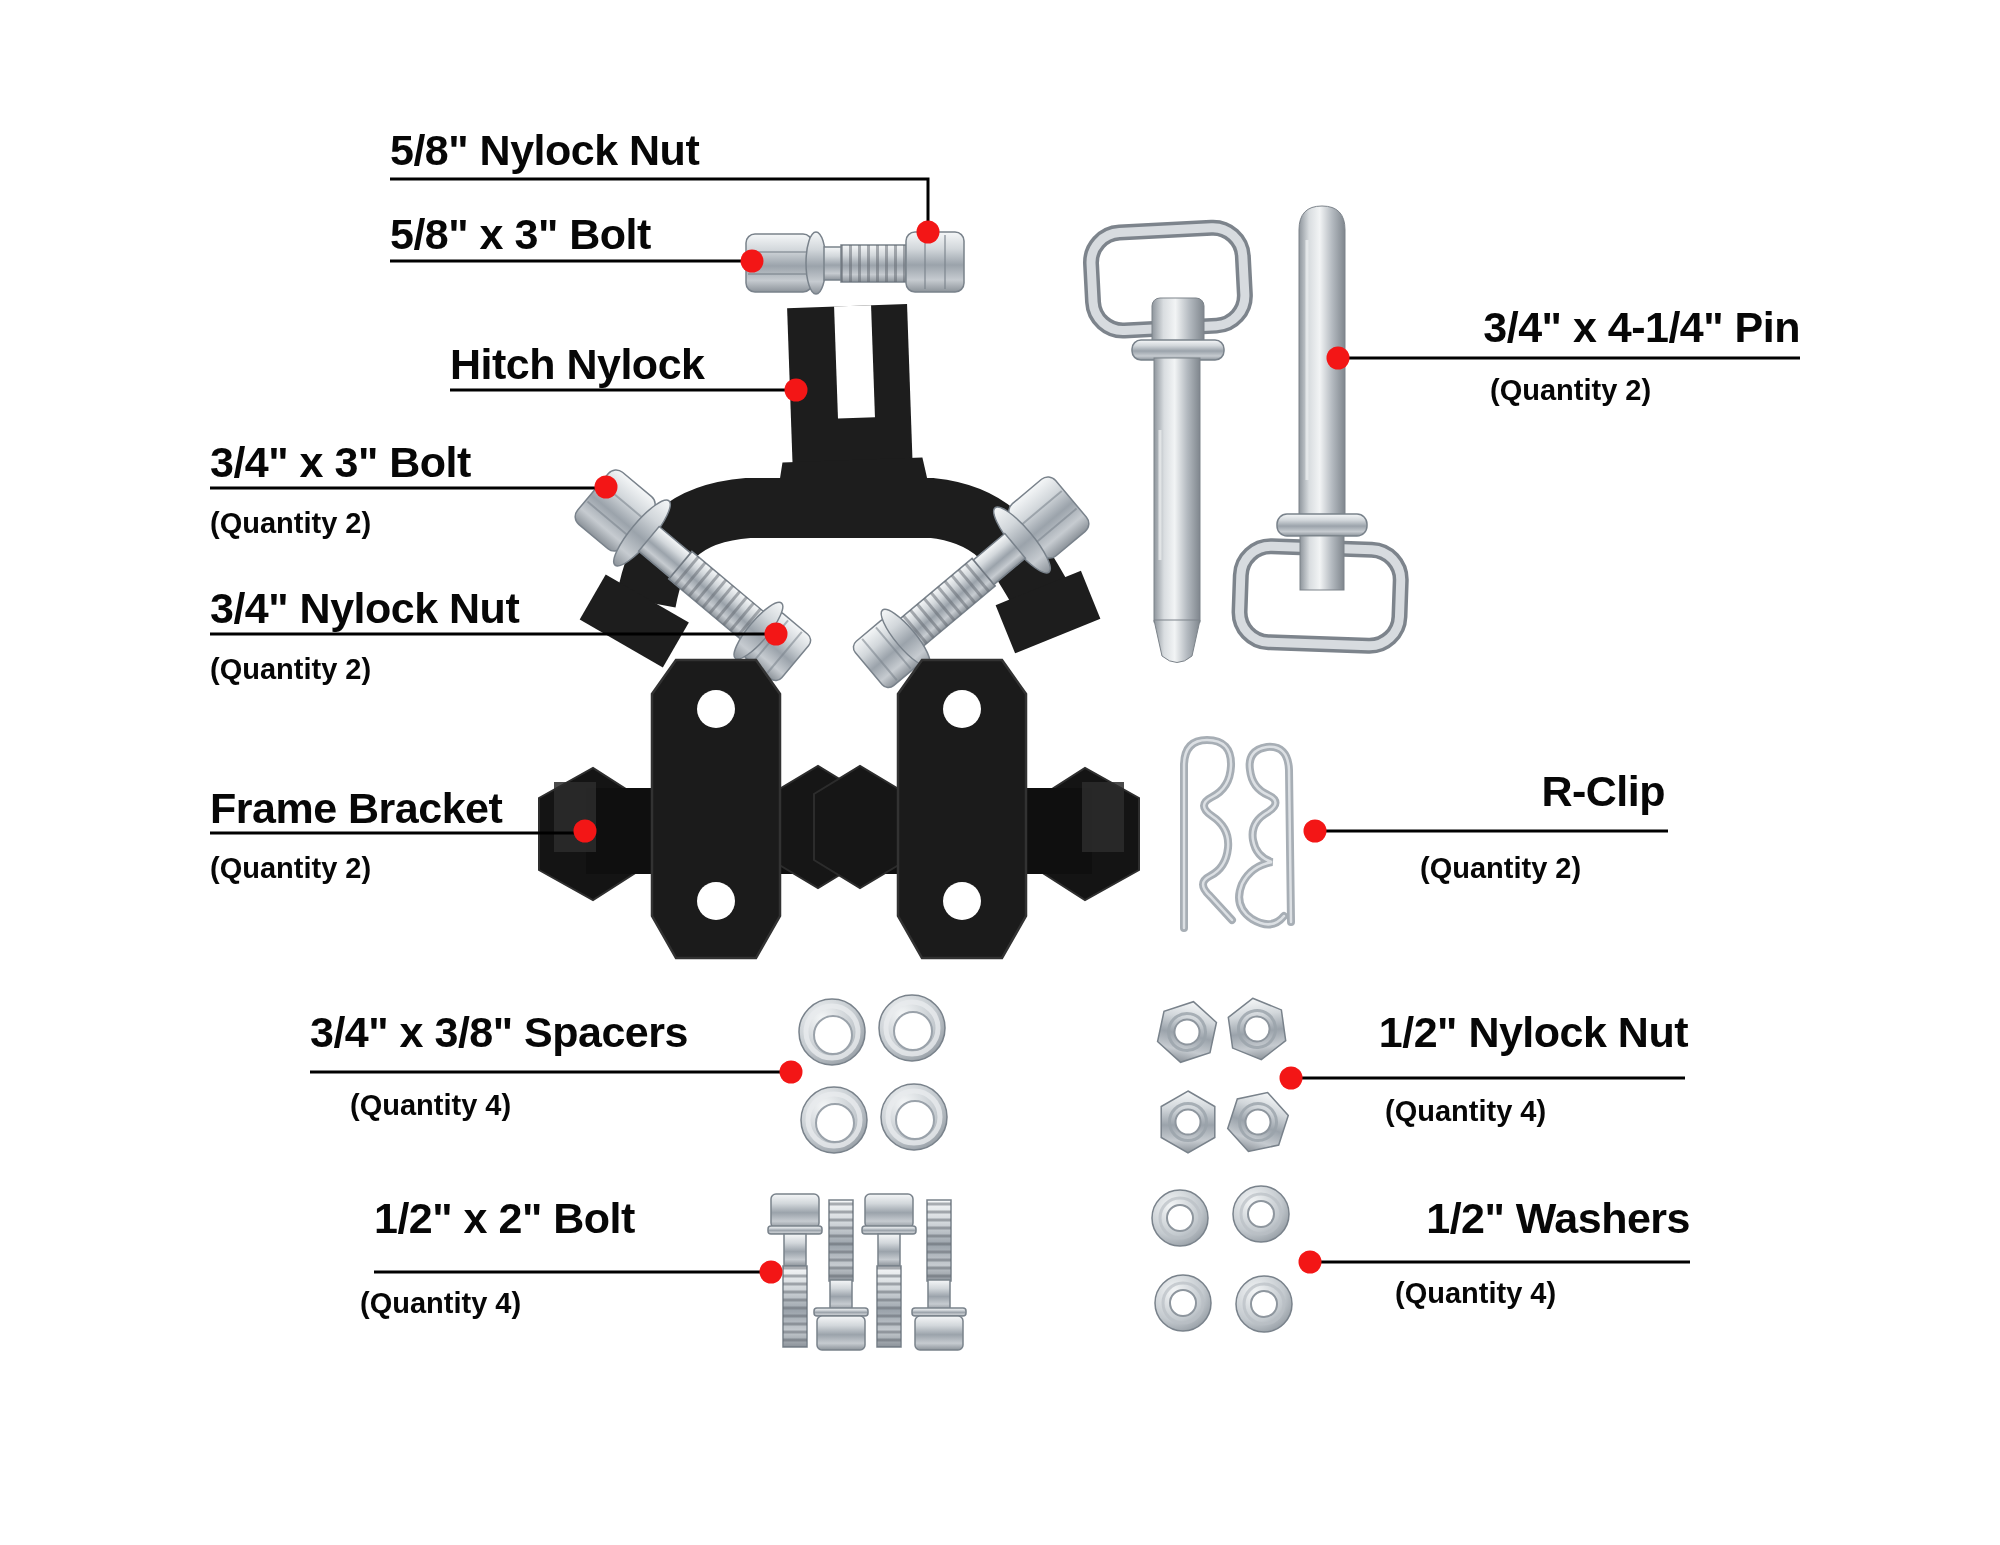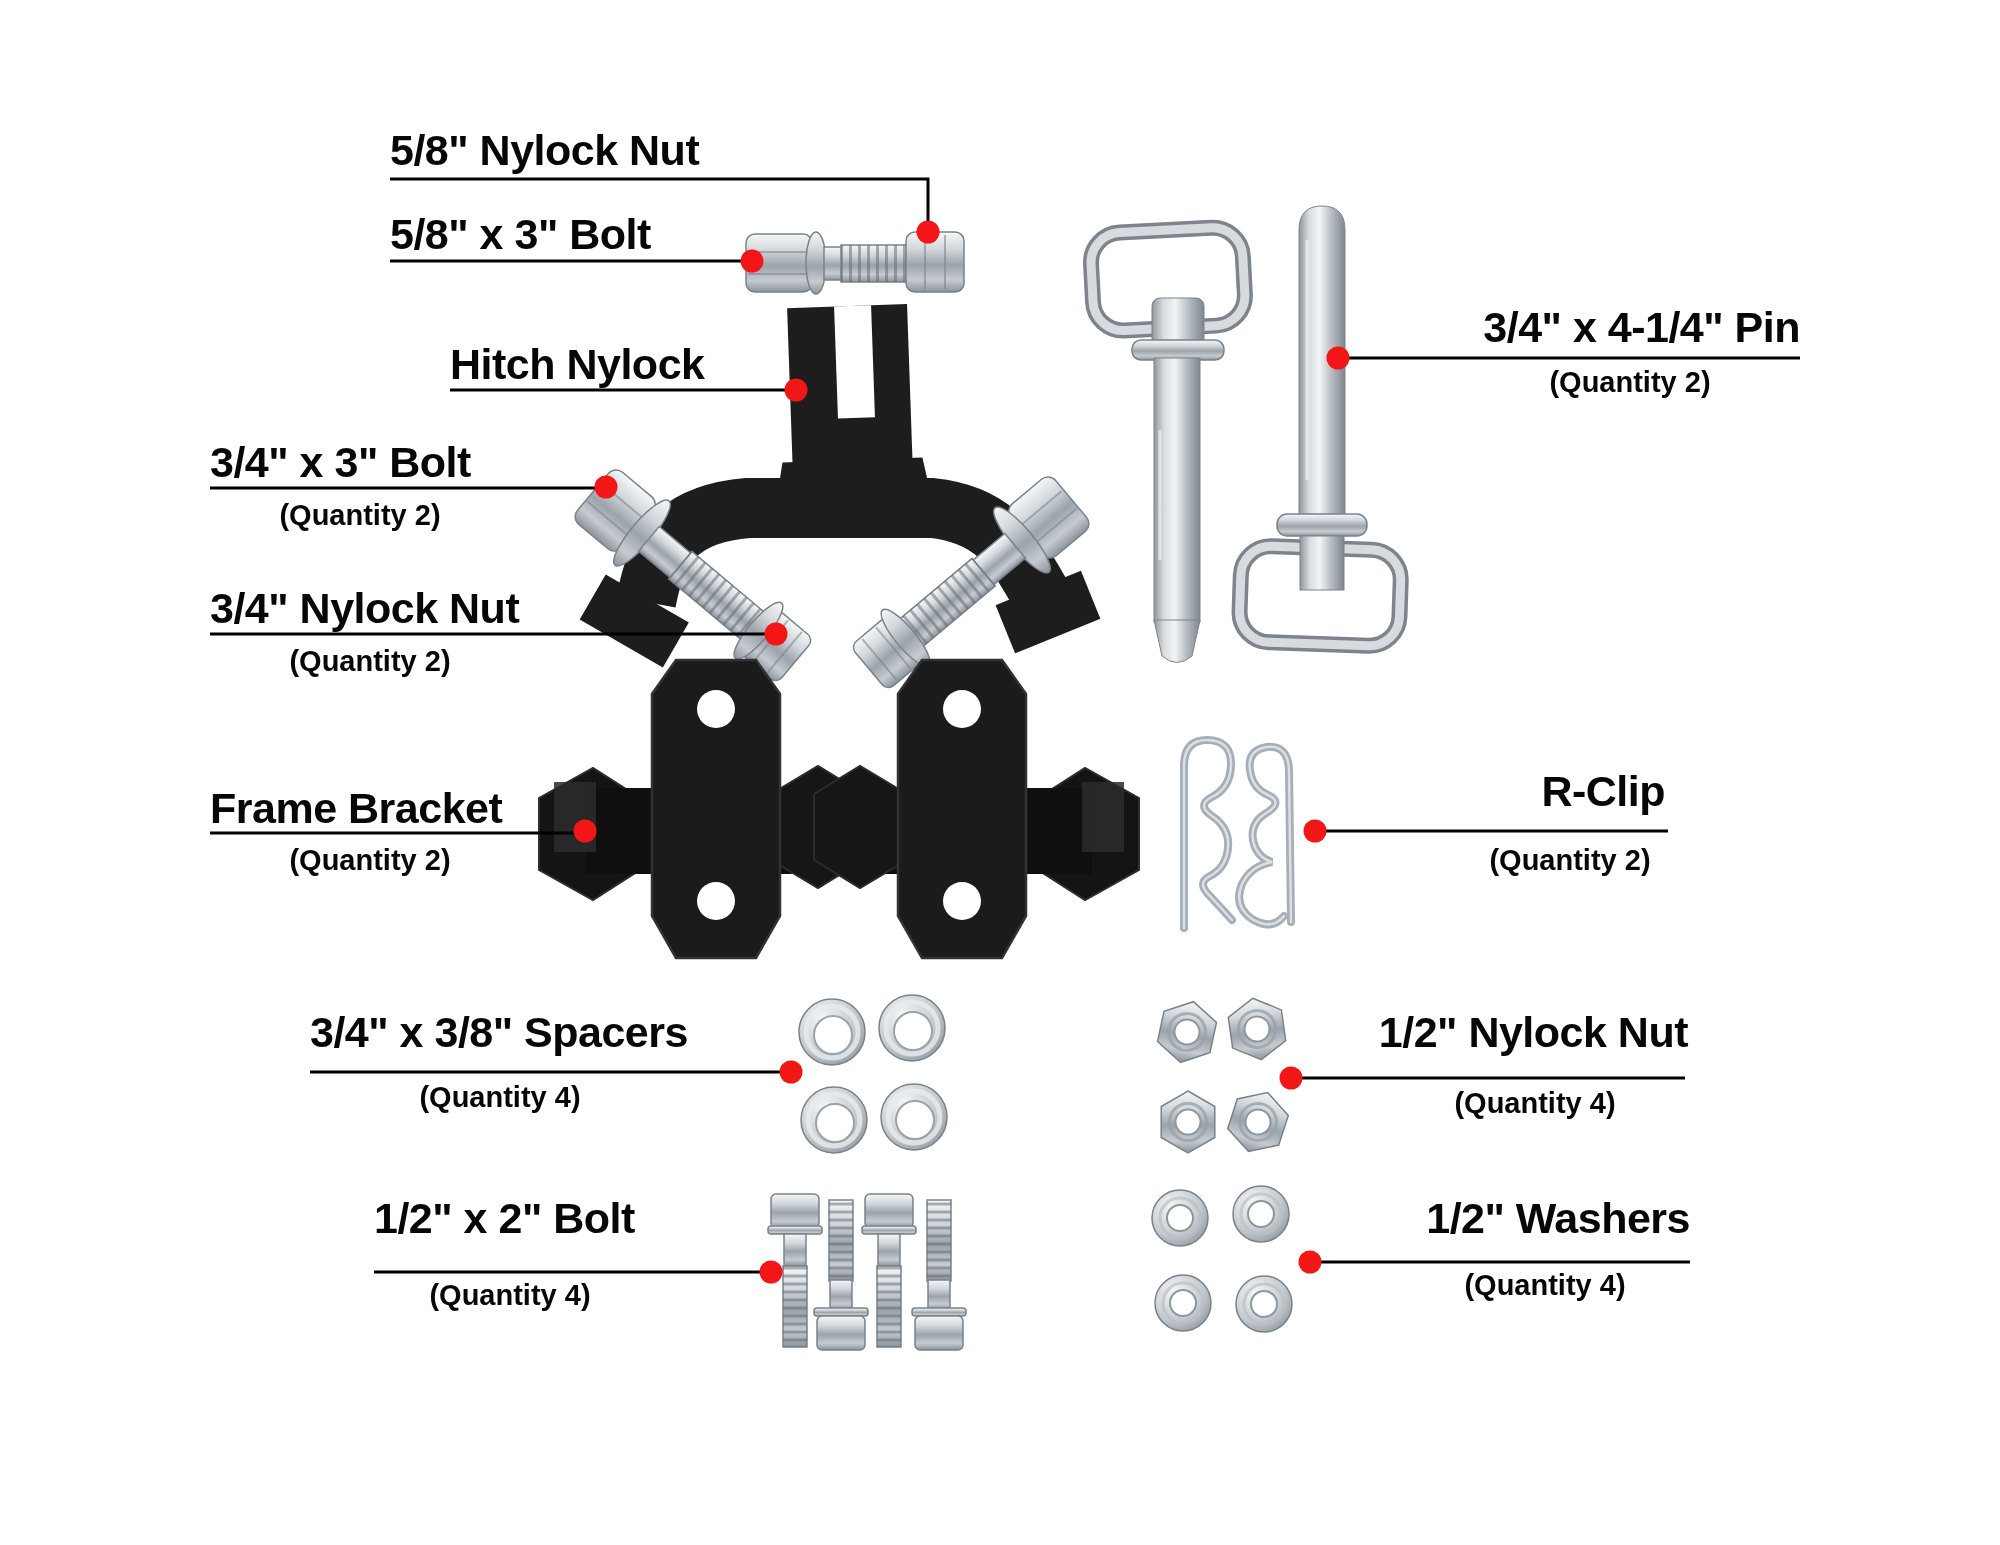--- a/index.html
+++ b/index.html
@@ -3,21 +3,21 @@
 <meta charset="utf-8">
 <style>
   html,body{margin:0;padding:0;background:#ffffff;}
   .canvas{position:relative;width:2000px;height:1545px;background:#ffffff;overflow:hidden;
           font-family:"Liberation Sans", sans-serif;}
   .parts{position:absolute;left:0;top:0;}
   .lbl{position:absolute;font-weight:700;color:#070707;white-space:nowrap;line-height:1.05;
        font-family:"Liberation Sans", sans-serif;}
   .t42{font-size:43px;letter-spacing:-0.5px;}
   .t29{font-size:29px;}
-  .ctr{text-align:center;}
+  .ctr{text-align:left;margin-top:8px;}
   .rt{text-align:right;}
   .zv{fill:url(#zincV);stroke:#79828b;stroke-width:1.5;}
   .zr{fill:url(#zincR);stroke:#79828b;stroke-width:1.5;}
   .facet{stroke:#79828b;stroke-width:2;opacity:.55;}
   .lead{stroke:#000;stroke-width:3;}
   .dot{fill:#f31616;}
   .dark{fill:#1d1d1d;}
   .wire{fill:none;stroke:#a7aeb5;stroke-width:8;stroke-linecap:round;}
   .wirehi{fill:none;stroke:#e2e6e9;stroke-width:2.5;stroke-linecap:round;opacity:.9;}
   .tube-o{fill:none;stroke:#7d848c;stroke-width:16;}

